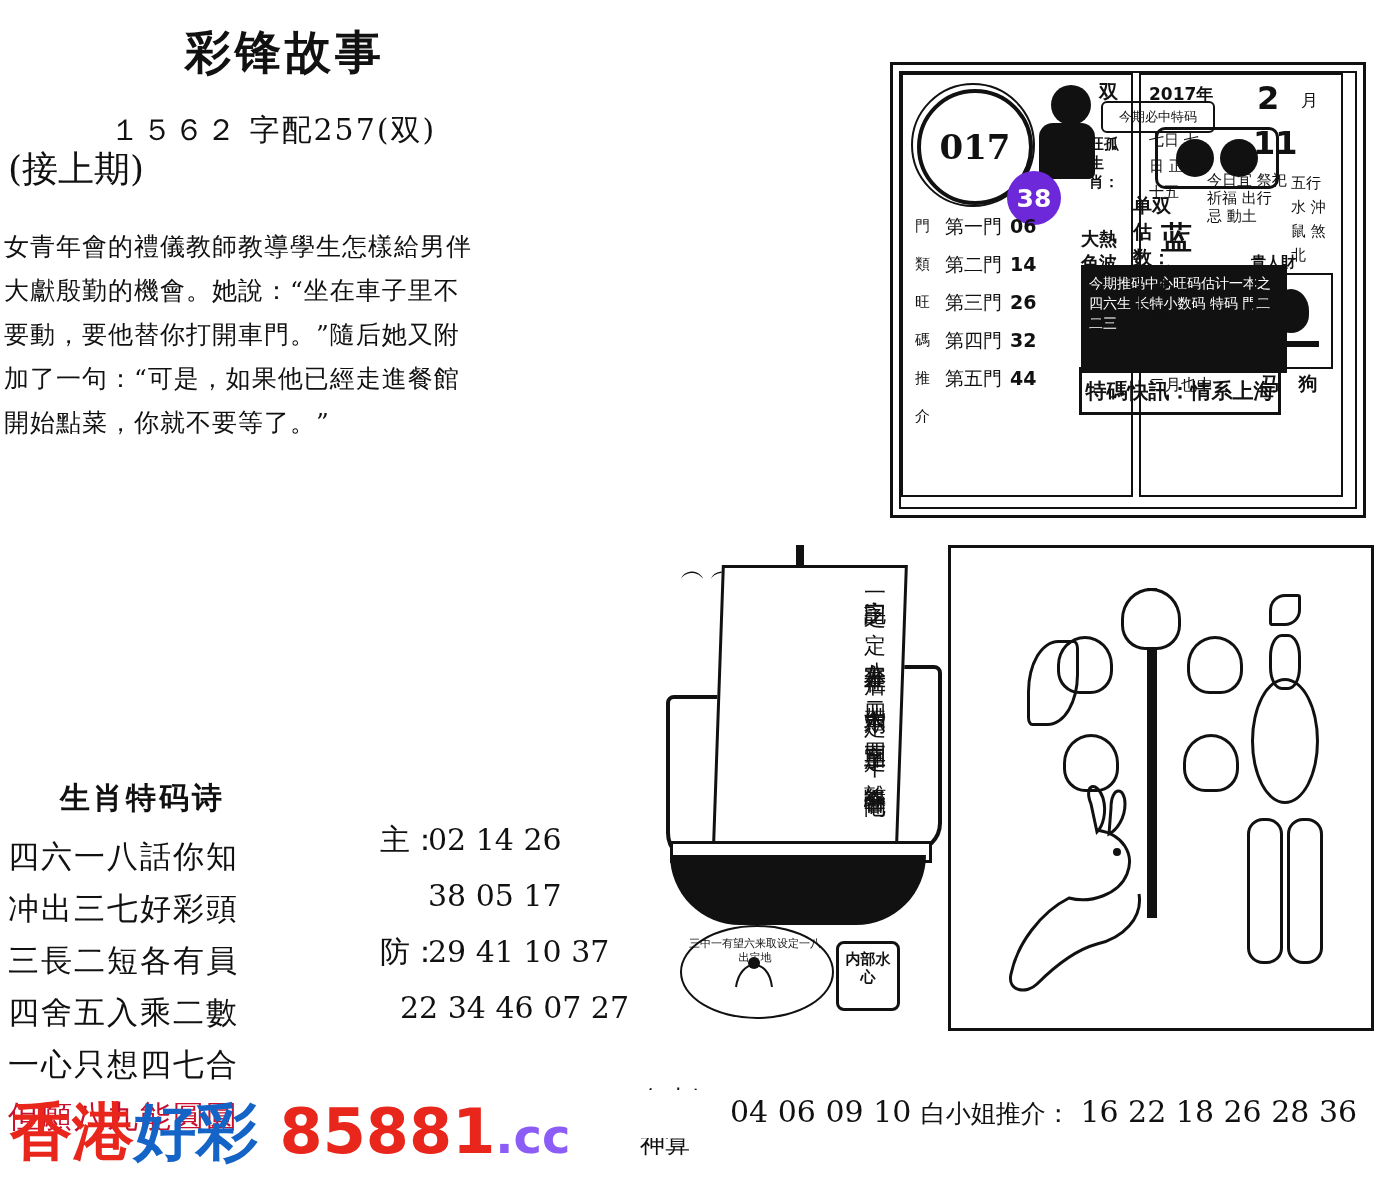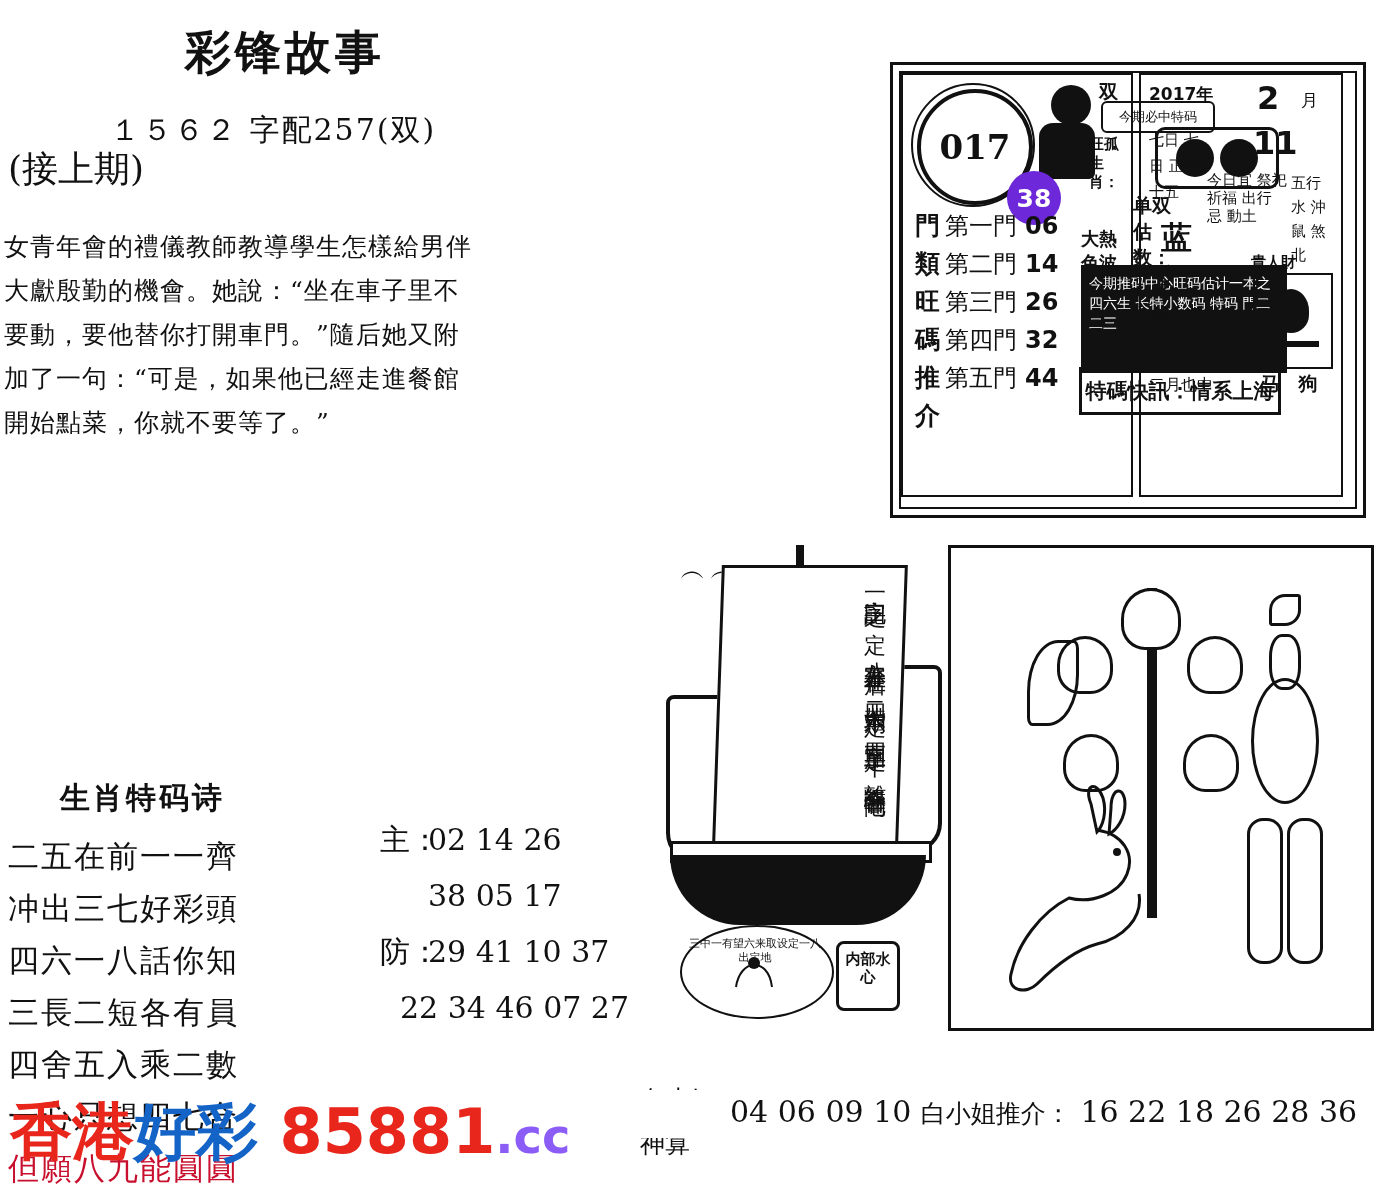--- a/index.html
+++ b/index.html
@@ -43,22 +43,22 @@
   #shuang{left:196px;top:4px;font-size:19px;font-weight:bold;}
   #tag-top{left:198px;top:26px;width:110px;height:28px;border:2px solid #111;border-radius:6px;
            font-size:13px;display:flex;align-items:center;justify-content:center;overflow:hidden;}
   #zodiac-lab{left:186px;top:60px;font-size:15px;font-weight:bold;}
   #zodiac-box{left:252px;top:52px;width:118px;height:56px;border:3px solid #111;border-radius:10px;
               display:flex;align-items:center;justify-content:center;gap:6px;}
   .zglyph{width:38px;height:38px;border-radius:50%;background:#111;}
   #chances{left:230px;top:118px;font-size:19px;font-weight:bold;}
   #colorlab{left:178px;top:152px;font-size:18px;font-weight:bold;}
   #colors{left:258px;top:142px;font-size:31px;font-weight:bold;letter-spacing:10px;}
-  #sidelab{left:12px;top:132px;font-size:25px;font-weight:bold;line-height:38px;width:26px;}
-  #doors{left:42px;top:132px;font-size:24px;line-height:38px;}
+  #sidelab{left:12px;top:132px;font-size:15px;font-weight:normal;line-height:38px;width:26px;}
+  #doors{left:42px;top:132px;font-size:19px;line-height:38px;}
   #doors .dr{white-space:nowrap;}
   #doors .num{font-family:"DejaVu Sans","Liberation Sans",sans-serif;font-weight:bold;margin-left:8px;}
   #blackbox{left:178px;top:190px;width:190px;height:92px;border:2px solid #111;background:#111;color:#fff;
             font-size:14px;line-height:20px;padding:6px;overflow:hidden;}
   #special{left:176px;top:292px;width:196px;height:42px;border:3px solid #111;
            display:flex;align-items:center;justify-content:center;font-size:21px;font-weight:bold;}
   
   #cal-y{left:8px;top:8px;font-size:17px;font-weight:bold;}
   #cal-m{left:116px;top:4px;font-size:32px;font-weight:bold;}
   #cal-my{left:160px;top:14px;font-size:17px;}
@@ -111,23 +111,22 @@
 </head>
 <body>
 
 <div class="abs" id="title">彩锋故事</div>
 <div class="abs" id="subtitle">１５６２ 字配257(双)</div>
 <div class="abs" id="cont">(接上期)</div>
 <div class="abs" id="story">女青年會的禮儀教師教導學生怎樣給男伴大獻殷勤的機會。她說：“坐在車子里不要動，要他替你打開車門。”隨后她又附加了一句：“可是，如果他已經走進餐館開始點菜，你就不要等了。”</div>
 
 <div class="abs" id="poem-title">生肖特码诗</div>
 <div class="abs" id="poem">
-  <div>二五在前一一齊</div>
+  <div>四六一八話你知</div>
   <div>冲出三七好彩頭</div>
-  <div>四六一八話你知</div>
   <div>三長二短各有員</div>
   <div>四舍五入乘二數</div>
   <div>一心只想四七合</div>
   <div class="last">但願八九能圓圓</div>
 </div>
 
 <div class="abs" id="nums">
   <div class="row"><span class="lab">主：</span><span>02 14 26</span></div>
   <div class="row" style="padding-left:48px;"><span>38 05 17</span></div>
   <div class="row"><span class="lab">防：</span><span>29 41 10 37</span></div>

